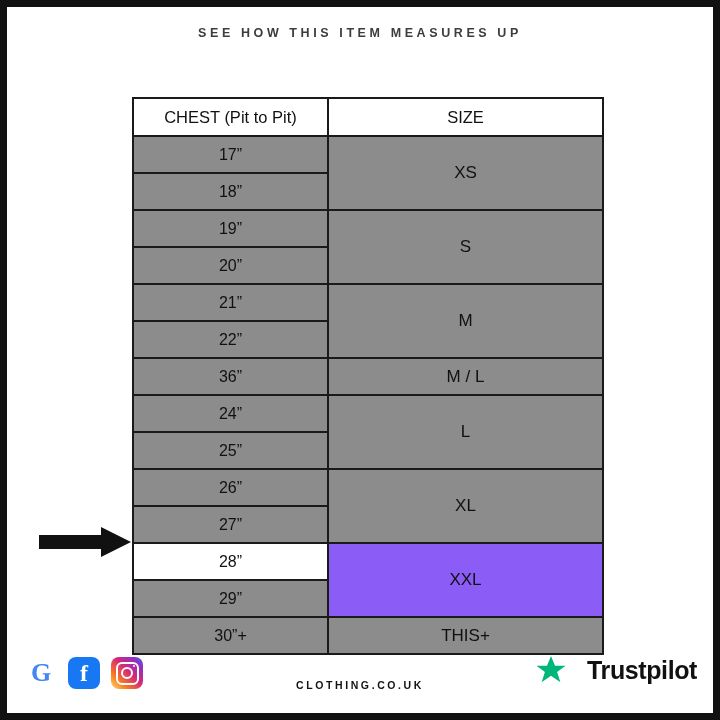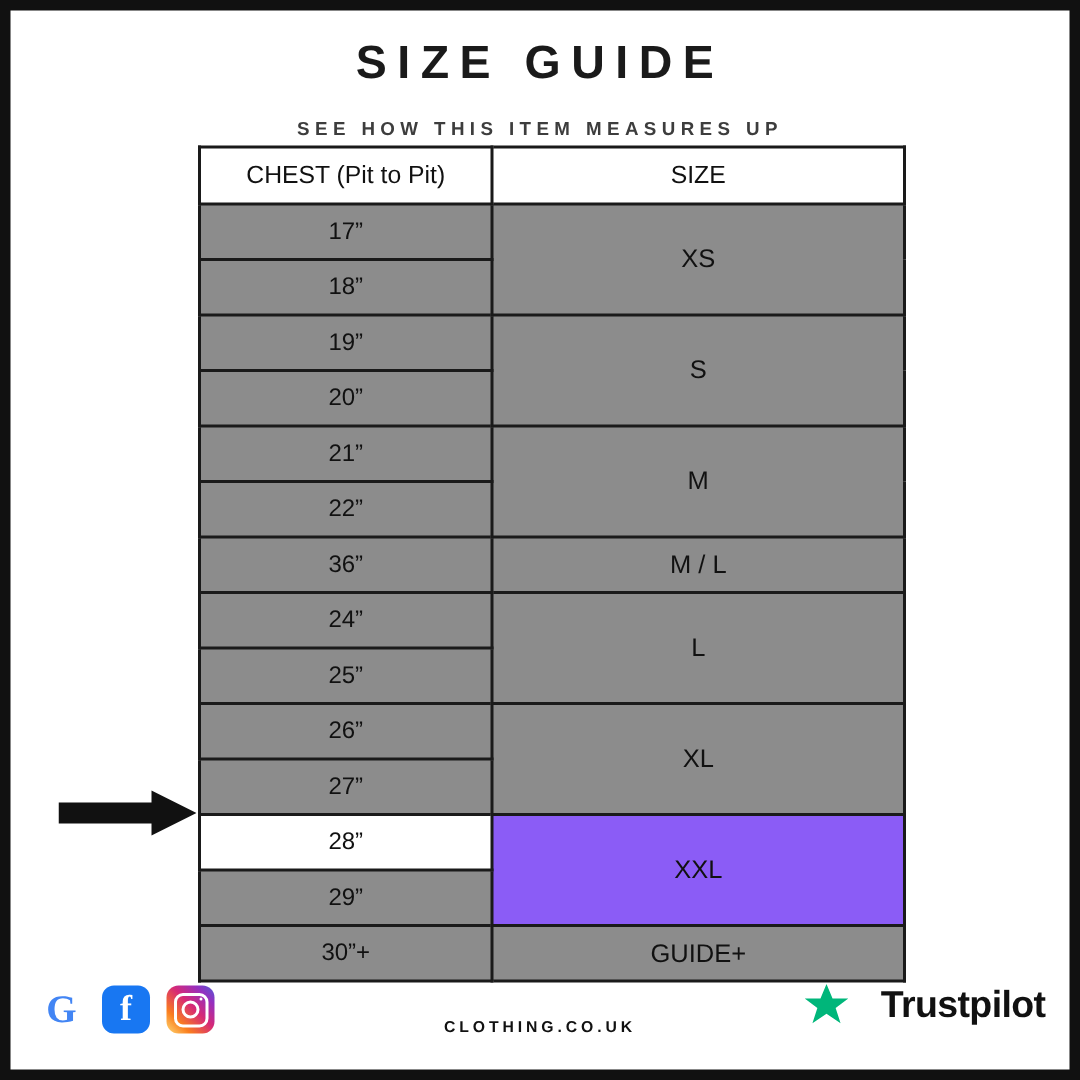--- a/index.html
+++ b/index.html
@@ -195,21 +195,20 @@
     color: #111111;
     letter-spacing: -0.4px;
   }
 </style>
 </head>
 <body>
 
 <div class="page">
   <div class="inner">
 
-    <div class="title">SIZE GUIDE</div>
     <div class="subtitle">SEE HOW THIS ITEM MEASURES UP</div>
 
     <div class="table-wrap">
       <table class="size-table">
         <colgroup>
           <col class="col-chest">
           <col class="col-size">
         </colgroup>
         <tbody>
           <tr class="hdr">
@@ -265,21 +264,21 @@
           <tr>
             <td class="cell-chest white">28”</td>
             <td class="cell-size white" rowspan="2">XXL</td>
           </tr>
           <tr>
             <td class="cell-chest">29”</td>
           </tr>
 
           <tr>
             <td class="cell-chest">30”+</td>
-            <td class="cell-size">GUIDE+</td>
+            <td class="cell-size">THIS+</td>
           </tr>
         </tbody>
       </table>
     </div>
 
     <div class="arrow">
       <svg width="92" height="34" viewBox="0 0 92 34">
         <polygon points="0,10 62,10 62,2 92,17 62,32 62,24 0,24" fill="#111111"></polygon>
       </svg>
     </div>

